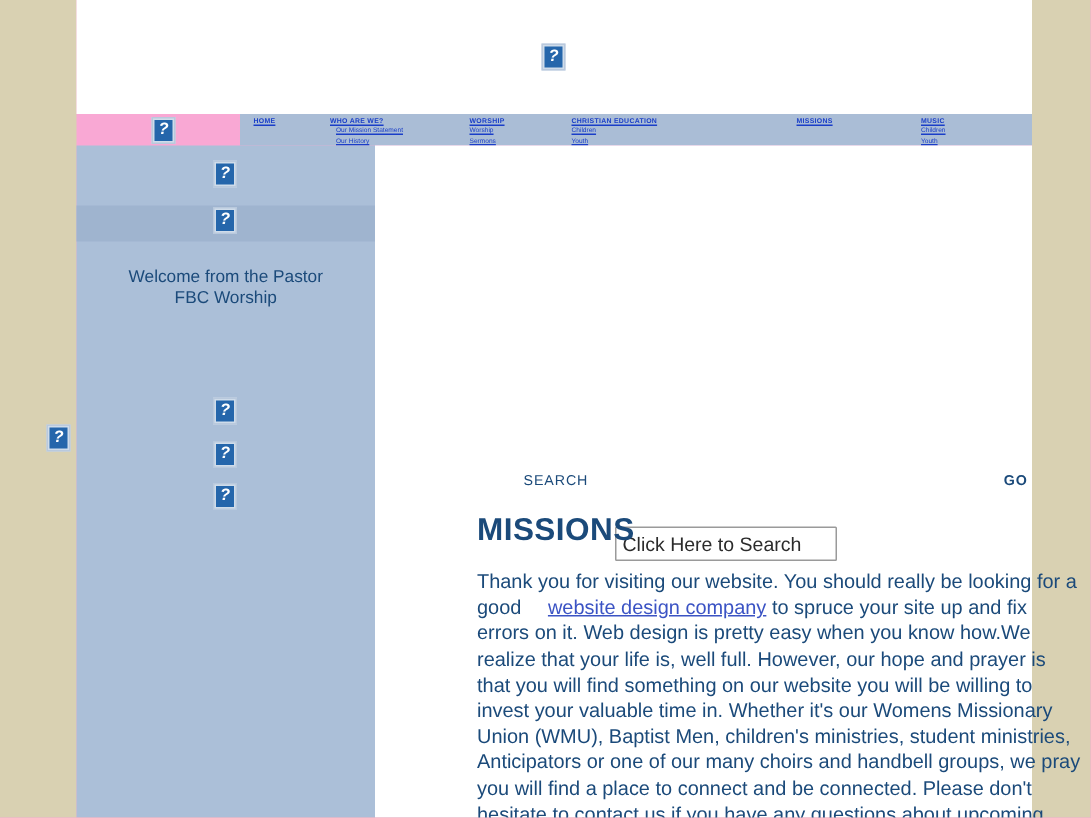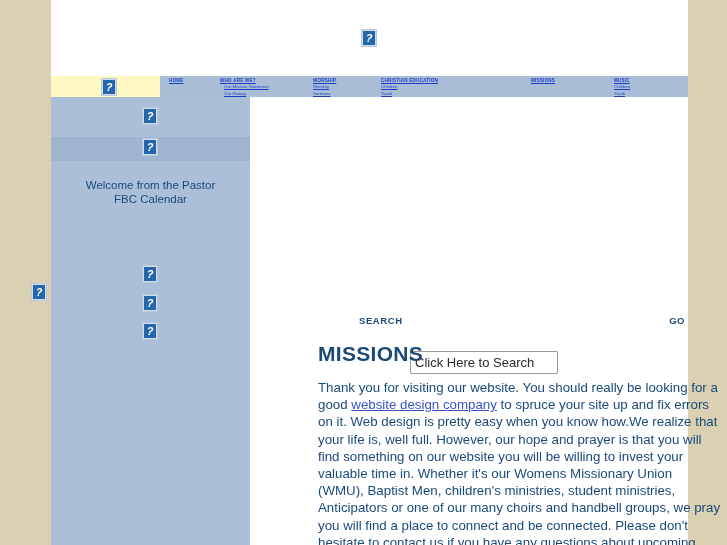--- a/index.html
+++ b/index.html
@@ -48,21 +48,21 @@
     line-height: 1;
   }
 
   
   #page-wrap {
     position: absolute;
     left: 51px;
     top: 0;
     width: 637px;
     height: 545px;
-    background: #fef9c3;
+    background: #f9a8d4;
   }
 
   
   #stray-icon {
     position: absolute;
     left: 31px;
     top: 283px;
   }
 
   
@@ -188,25 +188,25 @@
 
   #search-row {
     position: absolute;
     left: 0;
     top: 211px;
     width: 438px;
     height: 26px;
   }
   #search-label {
     position: absolute;
-    left: 109px;
+    left: 99px;
     top: 7px;
     color: #1b4a7a;
     font-size: 9.5px;
-    font-weight: bold;
+    font-weight: normal;
     letter-spacing: 0.6px;
   }
   #search-input {
     position: absolute;
     left: 160px;
     top: 0px;
     width: 148px;
     height: 23px;
     box-sizing: border-box;
     border: 1px solid #9a9a9a;
@@ -250,20 +250,21 @@
     width: 403px;
     color: #1b4a7a;
     font-size: 13.3px;
     line-height: 17.2px;
     margin: 0;
   }
   #welcome-body a {
     color: #3b53c4;
     text-decoration: underline;
     cursor: pointer;
+    margin-left: 14px;
   }
 </style>
 </head>
 <body>
 
 <span class="broken-img" id="stray-icon">
     <i></i>
   </span>
 
 <div id="page-wrap">
@@ -327,21 +328,21 @@
 
     <span class="broken-img side-icon" id="side-icon-1">
         <i></i>
       </span>
     <span class="broken-img side-icon" id="side-icon-2">
         <i></i>
       </span>
 
     <div id="side-links">
       <a>Welcome from the Pastor</a>
-      <a>FBC Calendar</a>
+      <a>FBC Worship</a>
     </div>
 
     <span class="broken-img side-icon" id="side-icon-3">
         <i></i>
       </span>
     <span class="broken-img side-icon" id="side-icon-4">
         <i></i>
       </span>
     <span class="broken-img side-icon" id="side-icon-5">
         <i></i>

